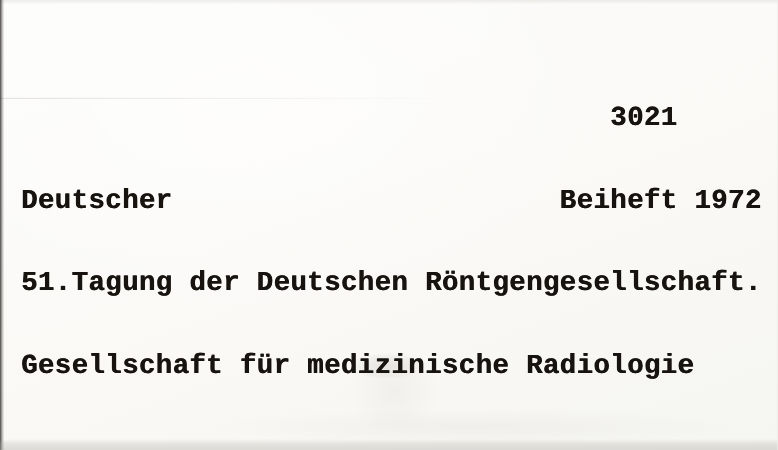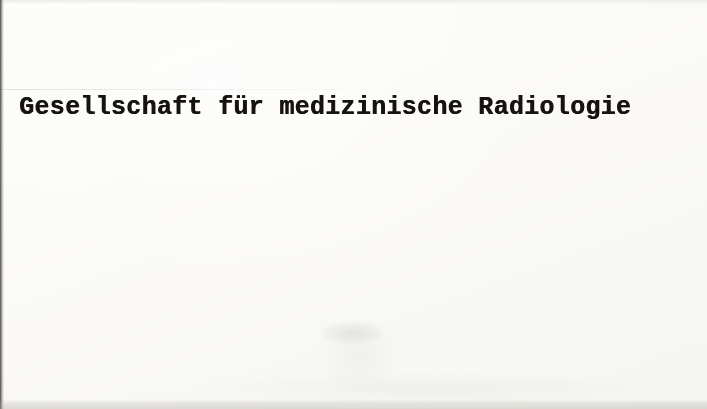--- a/index.html
+++ b/index.html
@@ -57,20 +57,23 @@
     width: 420px; height: 1px;
     background: linear-gradient(to right, rgba(150,148,140,0.25), rgba(0,0,0,0));
   }
 </style>
 </head>
 <body>
 
 <div class="scan">
 
   <div class="text-block">
+    <div class="line"><span>                                   3021</span></div>
+    <div class="line"><span>Deutscher                       Beiheft 1972</span></div>
+    <div class="line"><span>51.Tagung der Deutschen Röntgengesellschaft.</span></div>
     <div class="line"><span>Gesellschaft für medizinische Radiologie</span></div>
     
     
     
     
     
     
   </div>
 
   <div class="scanline"></div>

